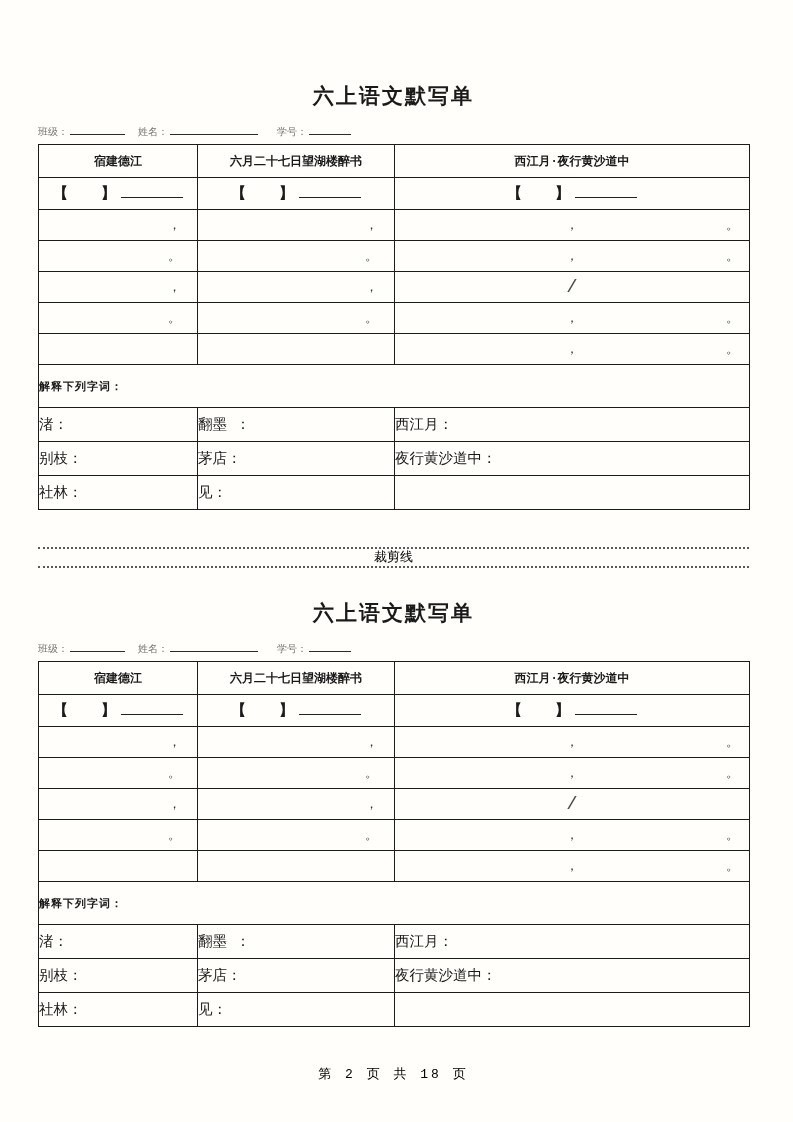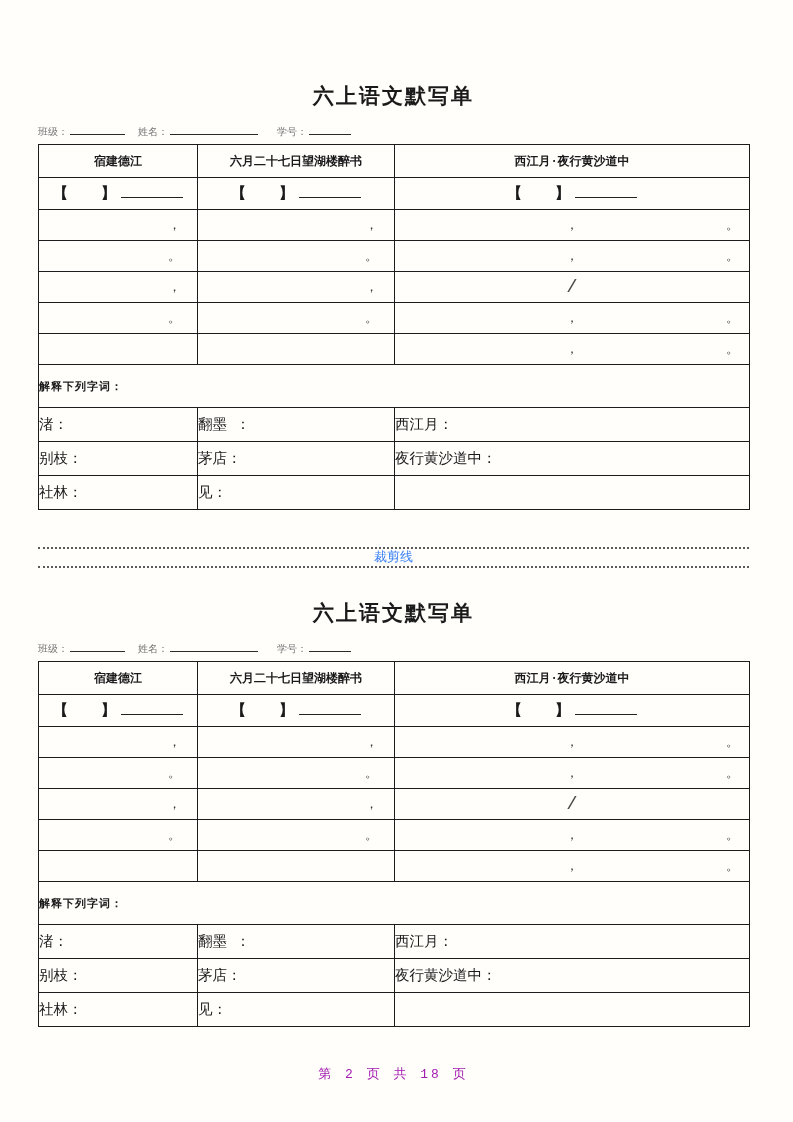--- a/index.html
+++ b/index.html
@@ -45,24 +45,24 @@
   .pmid { position: absolute; left: 50%; top: 50%; transform: translate(-50%,-50%); }
   .pend { position: absolute; right: 10px; top: 50%; transform: translateY(-50%); }
   .slash { font-size: 19px; color: #4a4a4a; }
 
   .row-extitle td { height: 42px; font-weight: bold; font-size: 11px; letter-spacing: 1px; padding-left: 10px; vertical-align: middle; }
   .row-ex td { height: 33px; font-size: 14.5px; padding-left: 10px; vertical-align: middle; }
 
   
   .cut-block { margin-top: 37px; width: 711px; }
   .dotted-line { height: 0; border-top: 2px dotted #5a5a5a; }
-  .cut-label { text-align: center; font-size: 13px; color: #3b82f6; height: 17px; line-height: 17px; }
-
-  
-  .page-footer { margin-top: 38px; text-align: center; font-size: 13px; letter-spacing: 3px; color: #a21caf; }
+  .cut-label { text-align: center; font-size: 13px; color: #000000; height: 17px; line-height: 17px; }
+
+  
+  .page-footer { margin-top: 38px; text-align: center; font-size: 13px; letter-spacing: 3px; color: #000000; }
 </style>
 </head>
 <body>
 
 <div class="content">
 
   <section class="sheet sec1">
     <h1 class="sheet-title">六上语文默写单</h1>
 
     <div class="info-line">

